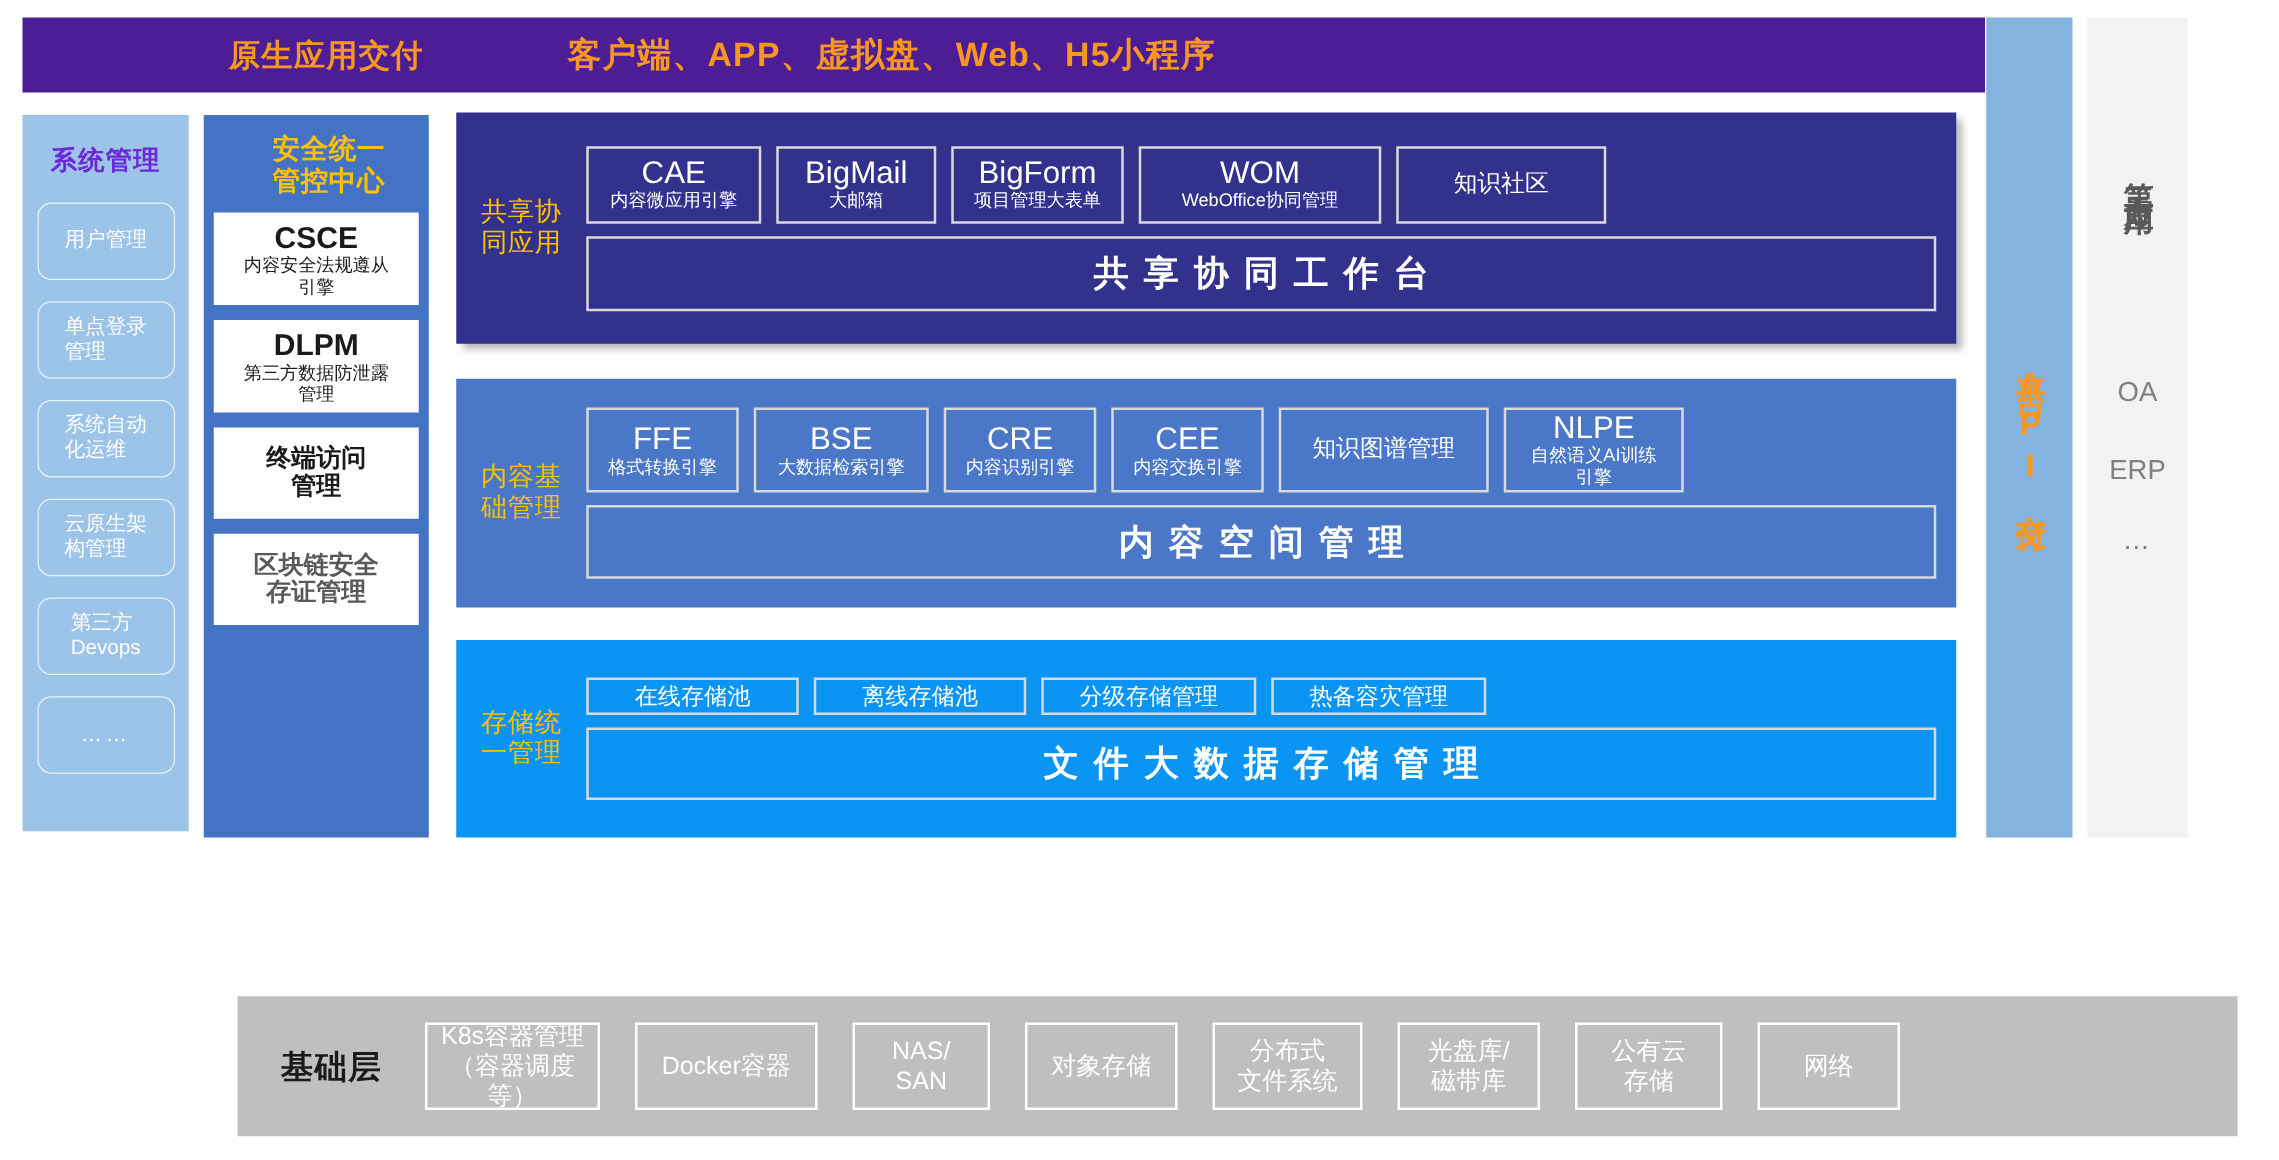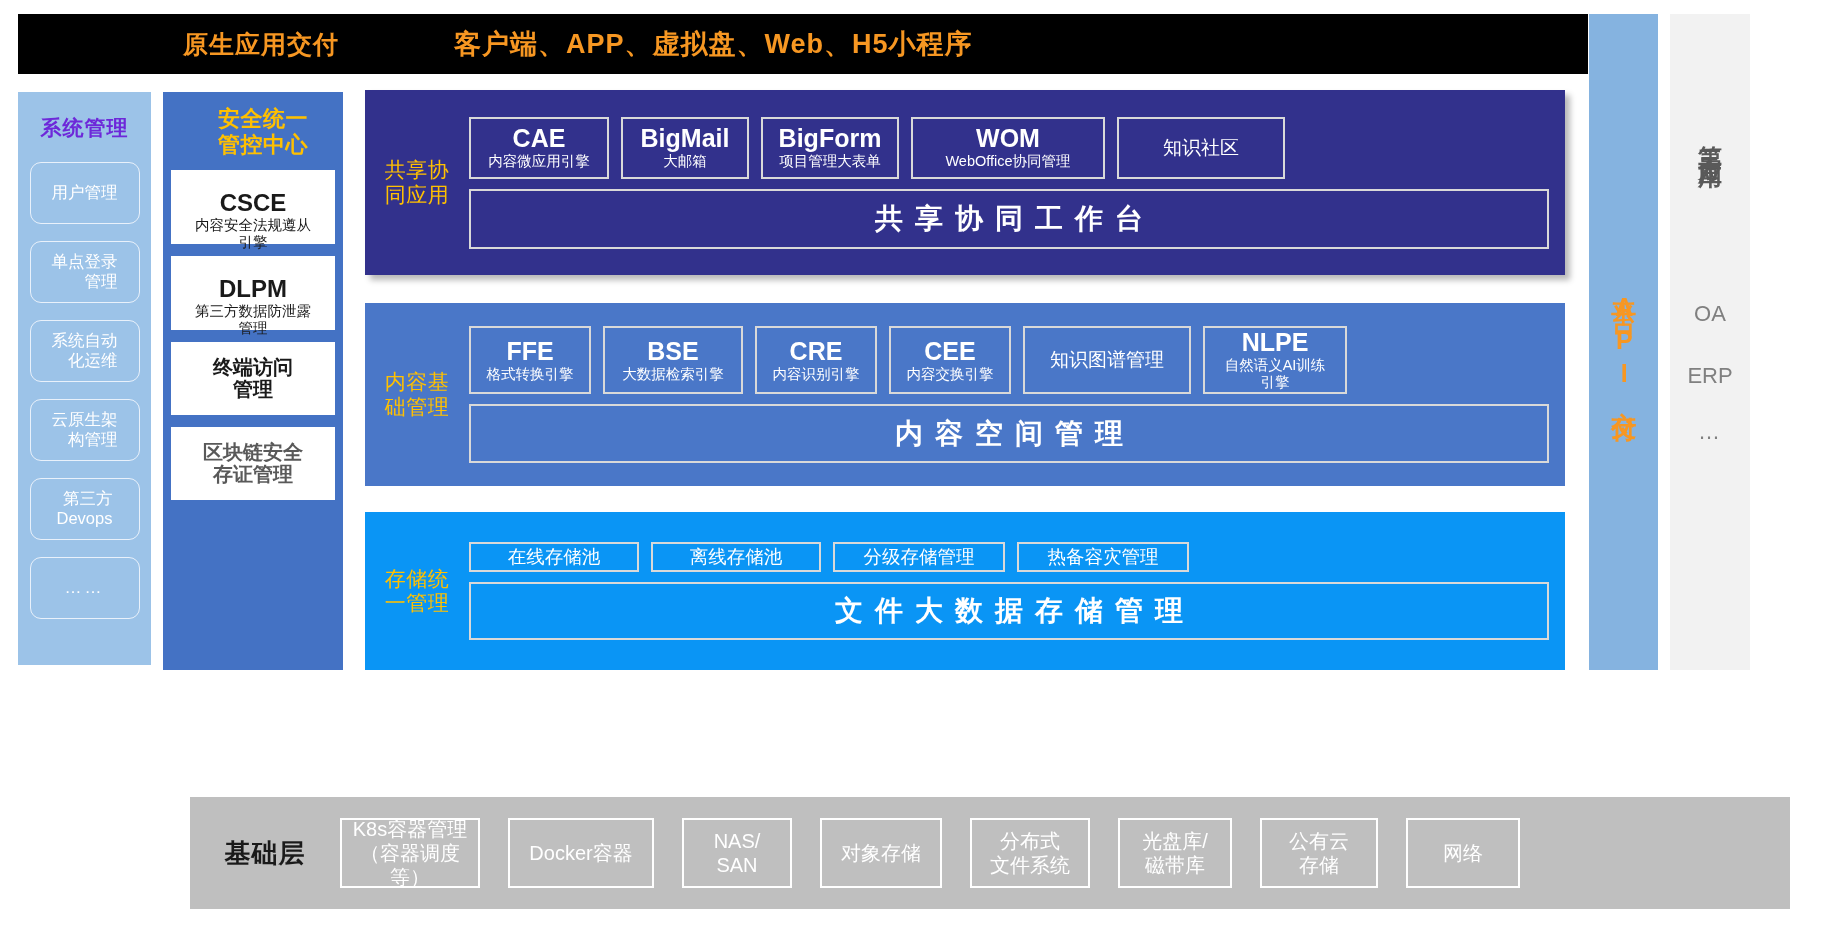--- a/index.html
+++ b/index.html
@@ -19,33 +19,33 @@
     width: 1823px;
     height: 928px;
   }
 
   
   .abs { position: absolute; box-sizing: border-box; }
   .ctr {
     display: flex;
     align-items: center;
     justify-content: center;
-    text-align: right;
+    text-align: left;
     line-height: 1.12;
   }
   .vert {
     writing-mode: vertical-rl;
     text-orientation: upright;
     letter-spacing: 5px;
   }
 
   
   #top-banner {
     left: 18px; top: 14px; width: 1570px; height: 60px;
-    background: #000000;
+    background: #4c1d95;
     display: flex;
     align-items: center;
   }
   #top-banner .bn-a {
     color: #f79722;
     font-weight: bold;
     font-size: 25px;
     margin-left: 165px;
     letter-spacing: 1px;
   }
@@ -97,21 +97,21 @@
     line-height: 1.18;
     margin-bottom: 10px;
     letter-spacing: 0.5px;
     padding-left: 20px;
   }
   .sec-card {
     width: 164px;
     margin: 12px auto 10px auto;
     background: #ffffff;
     color: #1a1a1a;
-    padding: 20px 2px;
+    padding: 8px 2px;
     box-sizing: border-box;
   }
   .sec-card .big {
     font-size: 24px;
     font-weight: bold;
     line-height: 1.12;
     text-align: center;
   }
   .sec-card .sub {
     font-size: 14.5px;
@@ -167,21 +167,21 @@
     display: flex;
     flex-direction: column;
     align-items: center;
     justify-content: center;
     text-align: center;
     padding: 3px 6px;
     box-sizing: border-box;
   }
   .chip .code {
     font-size: 25px;
-    font-weight: bold;
+    font-weight: normal;
     line-height: 1.08;
   }
   .chip .desc {
     font-size: 14.5px;
     line-height: 1.14;
     margin-top: 1px;
   }
   .chip .single {
     font-size: 19px;
     line-height: 1.12;

